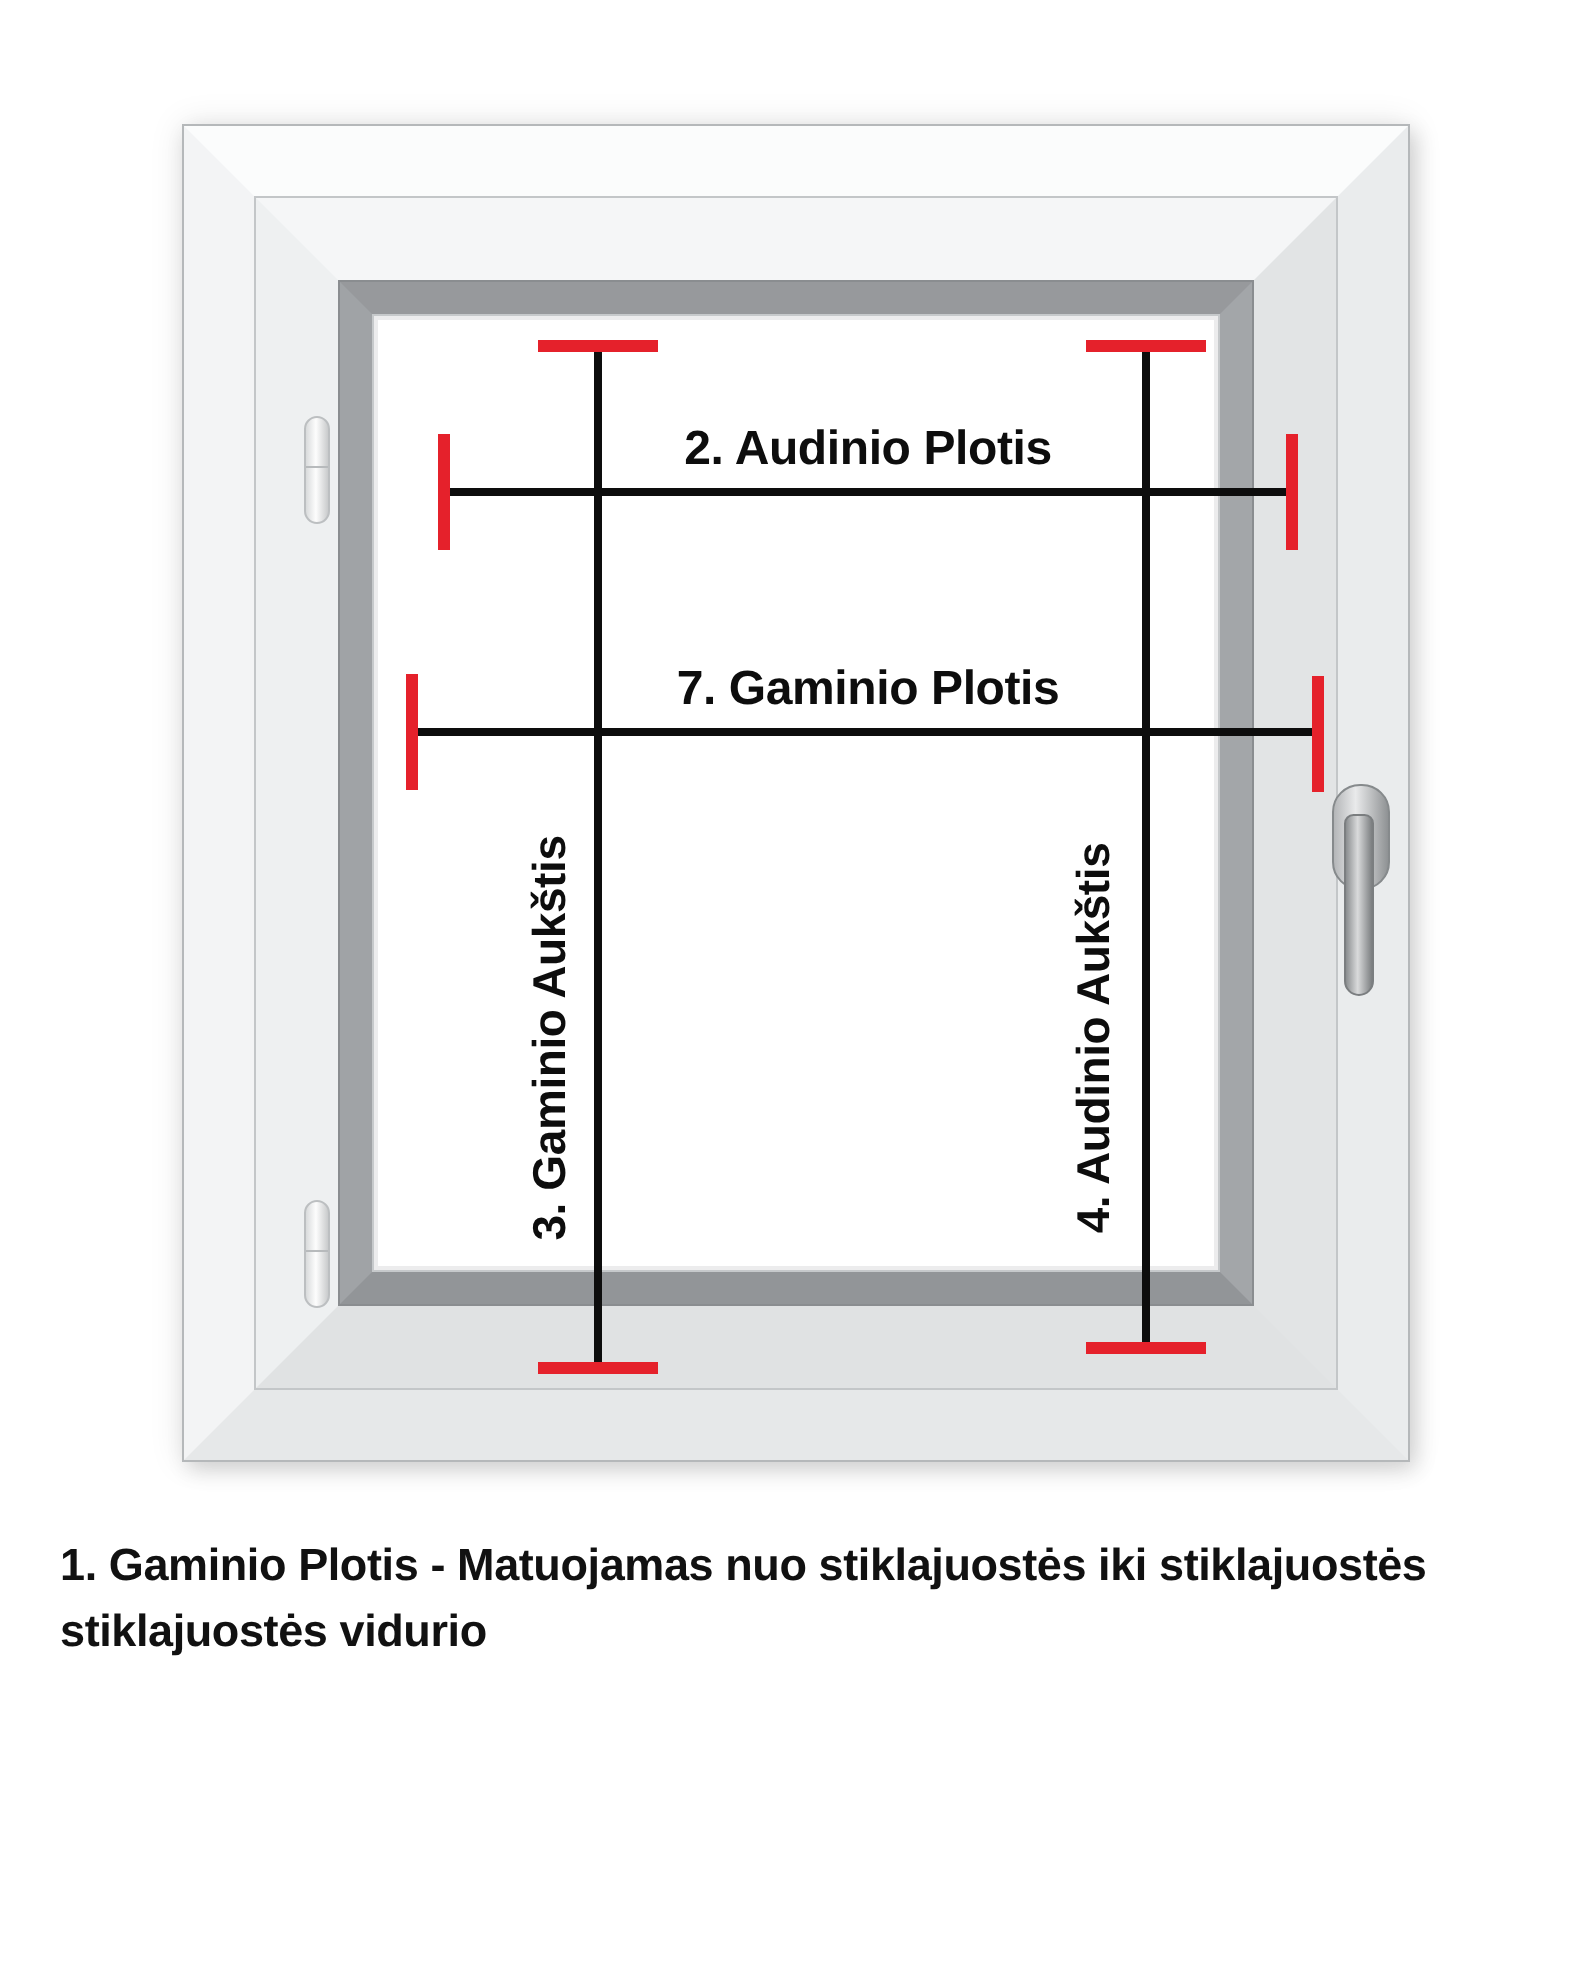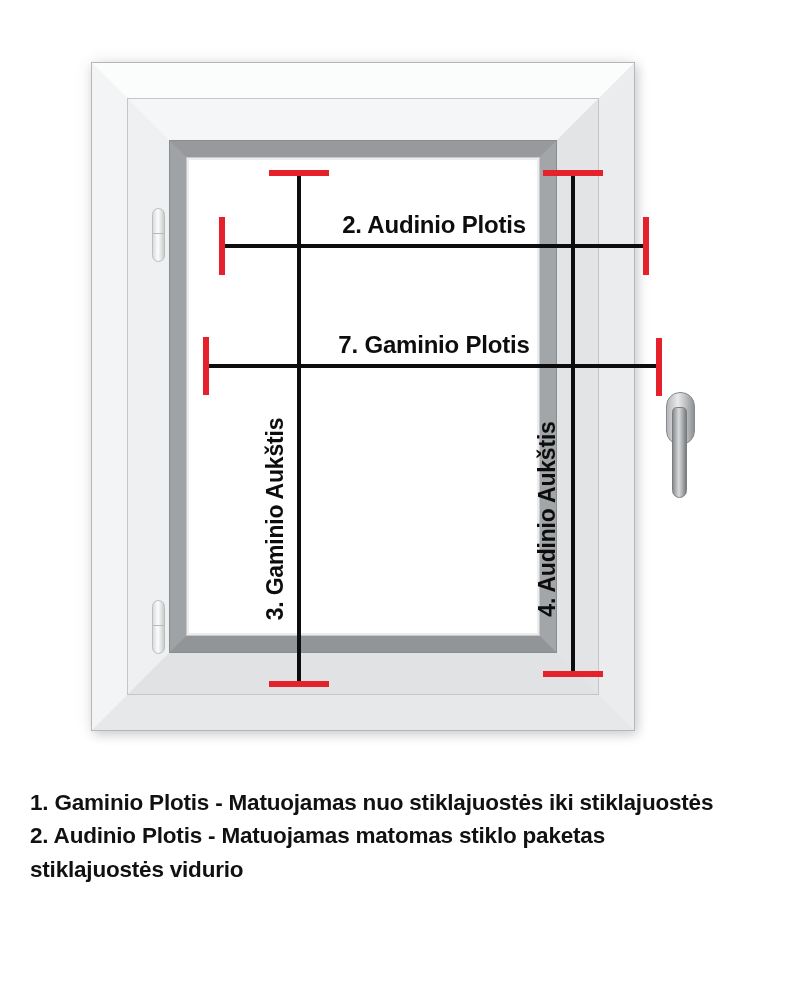--- a/index.html
+++ b/index.html
@@ -3,21 +3,21 @@
 <meta charset="utf-8">
 <style>
   html,body{margin:0;padding:0;}
   body{
     width:796px;height:994px;position:relative;background:#ffffff;
     font-family:"Liberation Sans", sans-serif;color:#111;
     overflow:hidden;
   }
   
   .window{
-    position:absolute;left:91px;top:62px;width:544px;height:669px;
+    position:absolute;left:91px;top:62px;width:614px;height:669px;
     box-sizing:border-box;
     border:36px solid;
     border-color:#fbfcfc #eaeced #e6e8e9 #f3f4f5;
     outline:1px solid #b5b8ba;outline-offset:-1px;
     box-shadow:0 0 16px rgba(0,0,0,.10), 3px 4px 10px rgba(0,0,0,.14);
     background:#fff;
   }
   .sash{
     position:absolute;left:0;top:0;right:0;bottom:0;
     box-sizing:border-box;
@@ -69,21 +69,21 @@
   .mlabel{
     position:absolute;font-weight:bold;font-size:24px;white-space:nowrap;
     transform:translate(-50%,-50%);color:#0d0d0d;letter-spacing:-0.2px;
   }
   .mlabel-rot{
     font-size:23px;
     transform:translate(-50%,-50%) rotate(-90deg);
   }
   
   .legend{
-    position:absolute;left:30px;top:786px;width:750px;
+    position:absolute;left:30px;top:766px;width:750px;
   }
   .legend p{
     margin:0;font-size:22.5px;line-height:33.4px;font-weight:bold;
     letter-spacing:-0.2px;white-space:nowrap;color:#111;
   }
 </style>
 </head>
 <body>
 
 <div class="window">
@@ -117,15 +117,14 @@
 
     <div class="mlabel" style="left:307px;top:127px;">2. Audinio Plotis</div>
     <div class="mlabel" style="left:307px;top:247px;">7. Gaminio Plotis</div>
     <div class="mlabel mlabel-rot" style="left:148px;top:421px;">3. Gaminio Aukštis</div>
     <div class="mlabel mlabel-rot" style="left:420px;top:421px;">4. Audinio Aukštis</div>
   </div>
 </div>
 
 <div class="legend">
   <p>1. Gaminio Plotis - Matuojamas nuo stiklajuostės iki stiklajuostės</p>
-  <p>2. Audinio Plotis - Matuojamas matomas stiklo paketas</p>
   <p>stiklajuostės vidurio</p>
 </div>
 
 </body></html>

